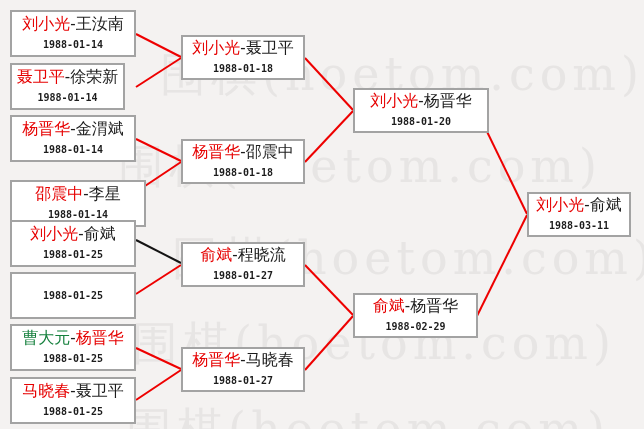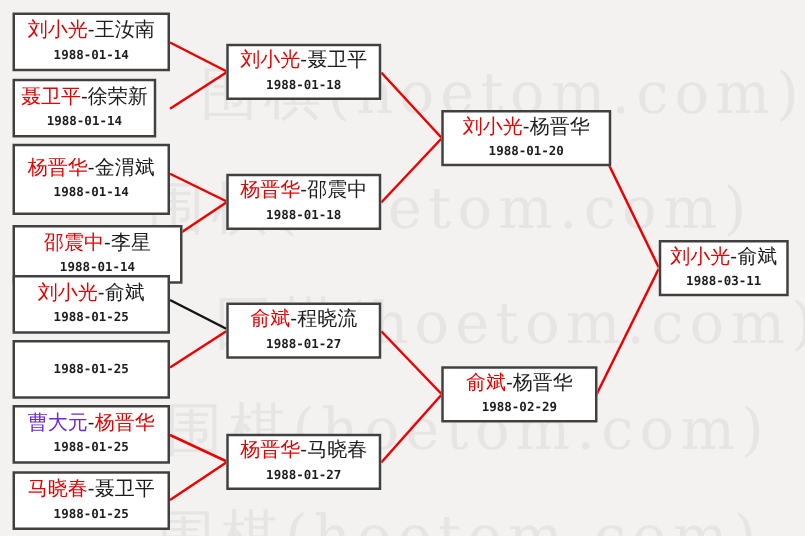--- a/index.html
+++ b/index.html
@@ -22,21 +22,21 @@
   }
   svg.connectors{
     position:absolute;left:0;top:0;
     z-index:2;
   }
   .match{
     position:absolute;
     z-index:3;
     box-sizing:border-box;
     background:#ffffff;
-    border:2px solid #404040;
+    border:2px solid #a3a3a3;
     display:flex;
     flex-direction:column;
     justify-content:center;
     text-align:center;
     line-height:21px;
   }
   .names{
     font-size:16px;
     color:#1c1c1c;
     white-space:nowrap;
@@ -79,37 +79,37 @@
   </svg>
 
   <div class="match" style="left:10px;top:10px;width:126px;height:47px">
     <div class="names"><span style="color: rgb(230, 0, 0);">刘小光</span><span class="sep">-</span><span style="color: rgb(28, 28, 28);">王汝南</span></div>
     <div class="date">1988-01-14</div>
   </div>
   <div class="match" style="left:10px;top:63px;width:115px;height:47px">
     <div class="names"><span style="color: rgb(230, 0, 0);">聂卫平</span><span class="sep">-</span><span style="color: rgb(28, 28, 28);">徐荣新</span></div>
     <div class="date">1988-01-14</div>
   </div>
-  <div class="match" style="left:10px;top:115px;width:126px;height:57px">
+  <div class="match" style="left:10px;top:115px;width:126px;height:47px">
     <div class="names"><span style="color: rgb(230, 0, 0);">杨晋华</span><span class="sep">-</span><span style="color: rgb(28, 28, 28);">金渭斌</span></div>
     <div class="date">1988-01-14</div>
   </div>
   <div class="match" style="left:10px;top:180px;width:136px;height:47px">
     <div class="names"><span style="color: rgb(230, 0, 0);">邵震中</span><span class="sep">-</span><span style="color: rgb(28, 28, 28);">李星</span></div>
     <div class="date">1988-01-14</div>
   </div>
   <div class="match" style="left:10px;top:220px;width:126px;height:47px">
     <div class="names"><span style="color: rgb(230, 0, 0);">刘小光</span><span class="sep">-</span><span style="color: rgb(28, 28, 28);">俞斌</span></div>
     <div class="date">1988-01-25</div>
   </div>
   <div class="match" style="left:10px;top:272px;width:126px;height:47px">
     <div class="date">1988-01-25</div>
   </div>
   <div class="match" style="left:10px;top:324px;width:126px;height:47px">
-    <div class="names"><span style="color: #6d28d9;">曹大元</span><span class="sep">-</span><span style="color: rgb(230, 0, 0);">杨晋华</span></div>
+    <div class="names"><span style="color: #15803d;">曹大元</span><span class="sep">-</span><span style="color: rgb(230, 0, 0);">杨晋华</span></div>
     <div class="date">1988-01-25</div>
   </div>
   <div class="match" style="left:10px;top:377px;width:126px;height:47px">
     <div class="names"><span style="color: rgb(230, 0, 0);">马晓春</span><span class="sep">-</span><span style="color: rgb(28, 28, 28);">聂卫平</span></div>
     <div class="date">1988-01-25</div>
   </div>
 
   <div class="match" style="left:181px;top:35px;width:124px;height:45px">
     <div class="names"><span style="color: rgb(230, 0, 0);">刘小光</span><span class="sep">-</span><span style="color: rgb(28, 28, 28);">聂卫平</span></div>
     <div class="date">1988-01-18</div>

